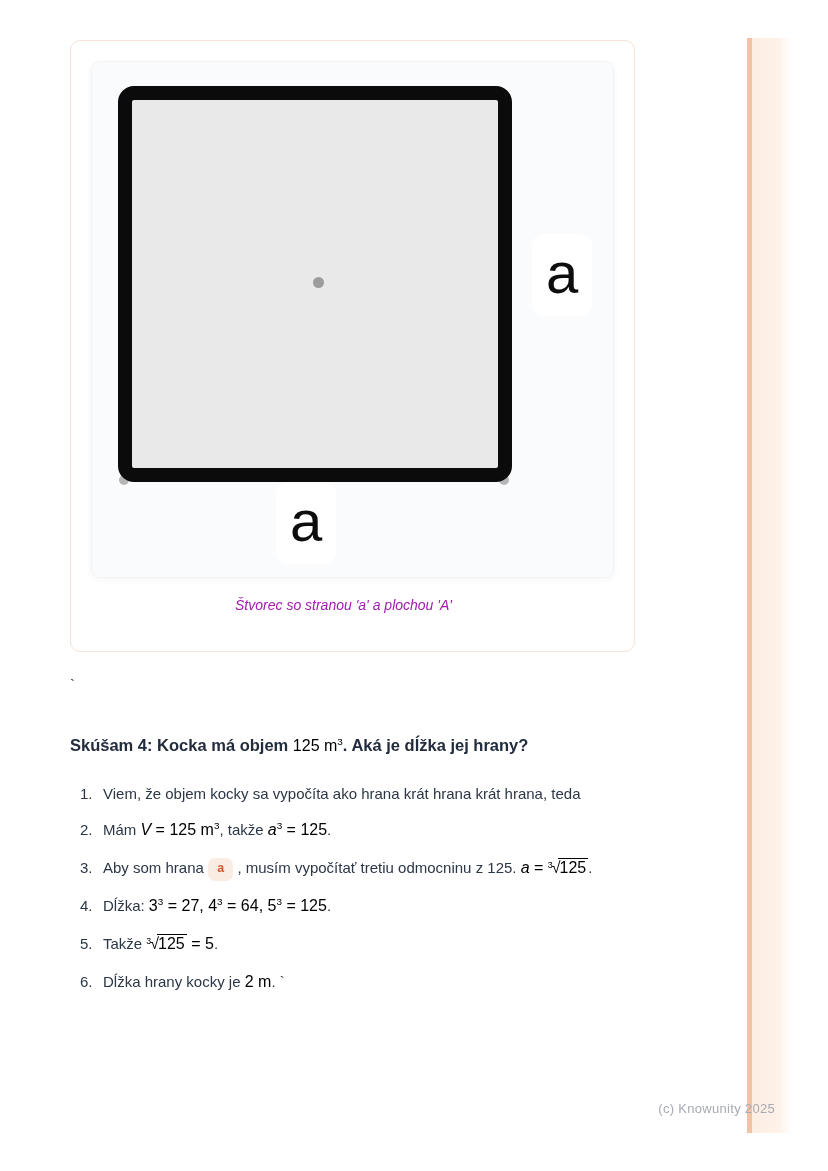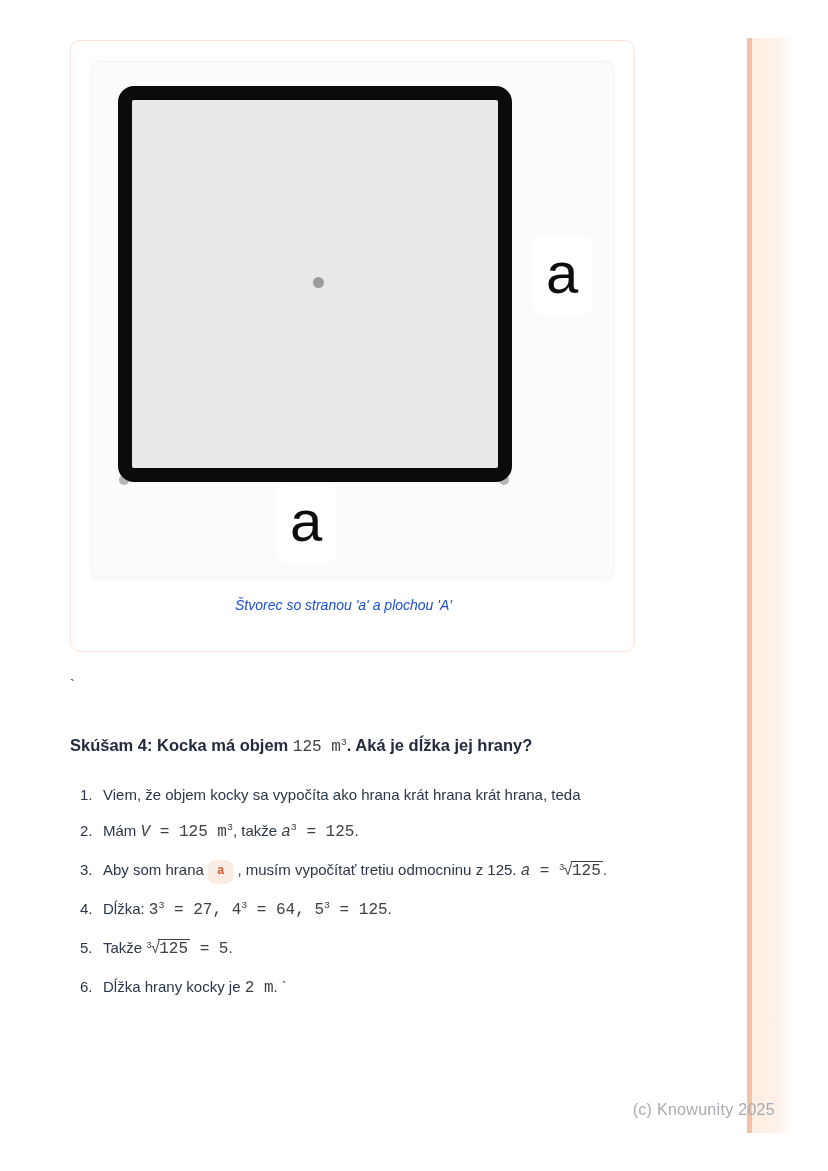--- a/index.html
+++ b/index.html
@@ -43,51 +43,51 @@
   .handle.h-center { left:217px; }
   .handle.h-right  { left:407px; }
   .fig-label {
     position:absolute; font-size:58px; line-height:1; color:#0d0d0d;
     background:#ffffff; border-radius:12px; padding:10px 14px 14px; z-index:4;
   }
   .label-right  { left:440px; top:172px; }
   .label-bottom { left:184px; top:420px; }
   .figure-caption {
     position:absolute; left:0; right:18px; top:556px; text-align:center;
-    font-style:italic; font-size:14px; color:#1d4ed8;
+    font-style:italic; font-size:14px; color:#a21caf;
   }
 
   
   .content { position:absolute; left:70px; top:676px; width:556px; z-index:2; }
   .stray-tick { font-size:15px; color:#273142; height:20px; }
   .heading { margin-top:38px; font-size:16.5px; font-weight:bold; color:#222c3c; line-height:1.45; }
   .heading .mt { font-weight:normal; }
 
   .steps { margin-top:24px; list-style:none; }
   .step { display:flex; margin-bottom:13px; font-size:15px; color:#2b3646; line-height:1.55; }
   .step-num { margin-left:10px; min-width:18px; margin-right:5px; }
   .step-body { flex:1; }
 
   
-  .mt { font-family:Liberation Mono, monospace; font-size:16px; color:#404040; white-space:pre; }
+  .mt { font-family:Liberation Sans, sans-serif; font-size:16px; color:#000000; white-space:pre; }
   .mi { font-style:italic; }
   sup.msup { font-size:0.62em; vertical-align:super; line-height:0; }
   .rad { white-space:nowrap; }
   .ridx { font-size:0.55em; vertical-align:0.55em; line-height:0; margin-right:-1px; }
   .rsign::before { content:"\221A"; }
   .rbar { border-top:1.2px solid currentColor; margin-left:-2px; padding:0 2px 0 1px; }
 
   .code-badge {
     display:inline-block; background:#f9ece2; color:#d15b33;
     font-family:"Liberation Mono", monospace; font-size:12.5px; font-weight:bold;
     border-radius:7px; padding:2px 9px; margin:0 4px; vertical-align:1px;
   }
 
   .footer {
-    position:absolute; top:1101px; right:53px; font-size:16px;
+    position:absolute; top:1101px; right:53px; font-size:13px;
     color:#a7abb1; letter-spacing:0.3px; z-index:3;
   }
 </style>
 </head>
 <body>
 
 <div class="page">
 
   <div class="stripe"></div>
 

